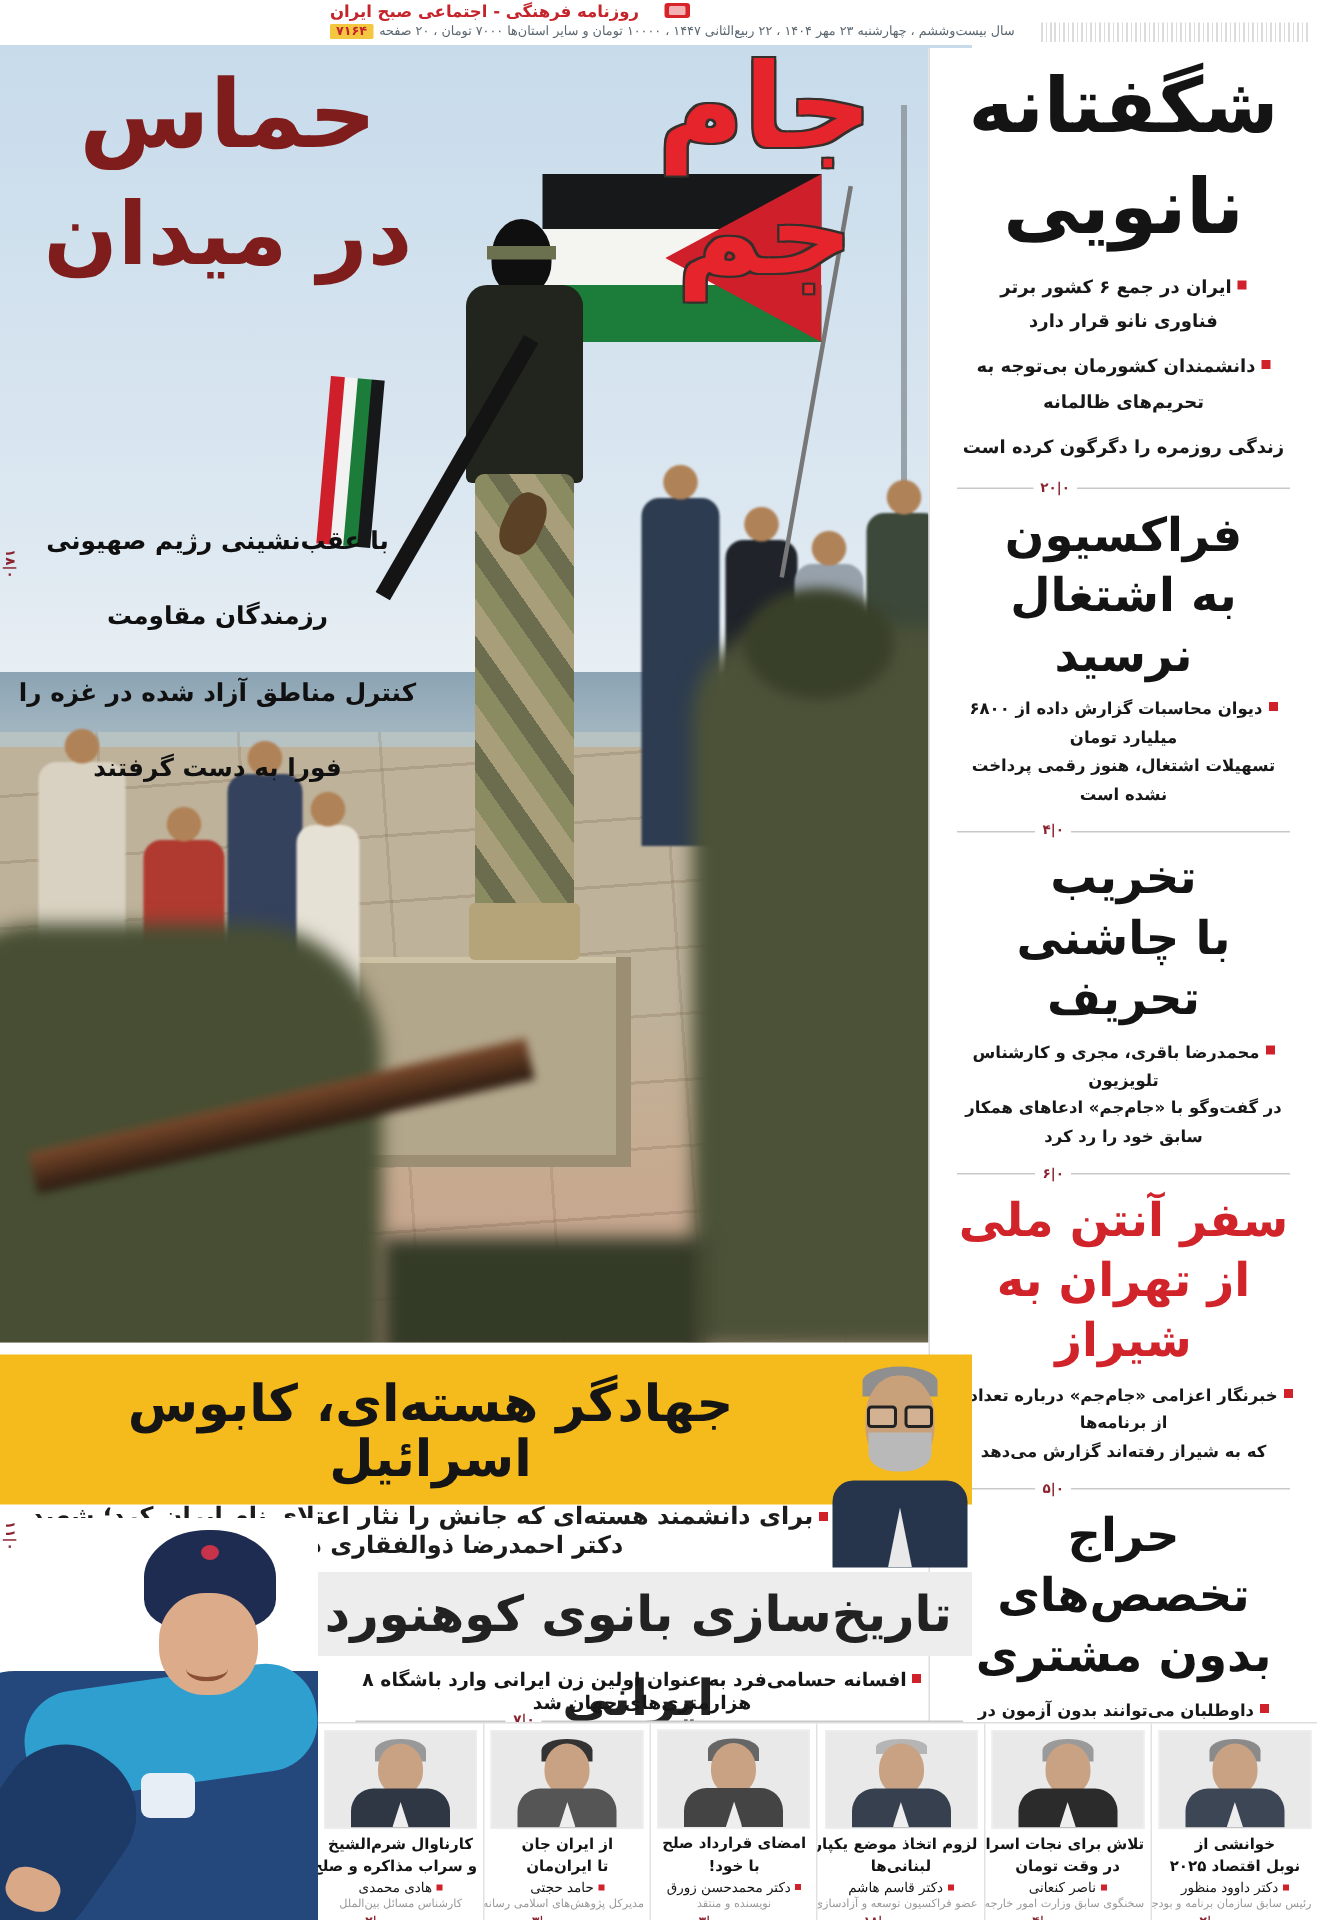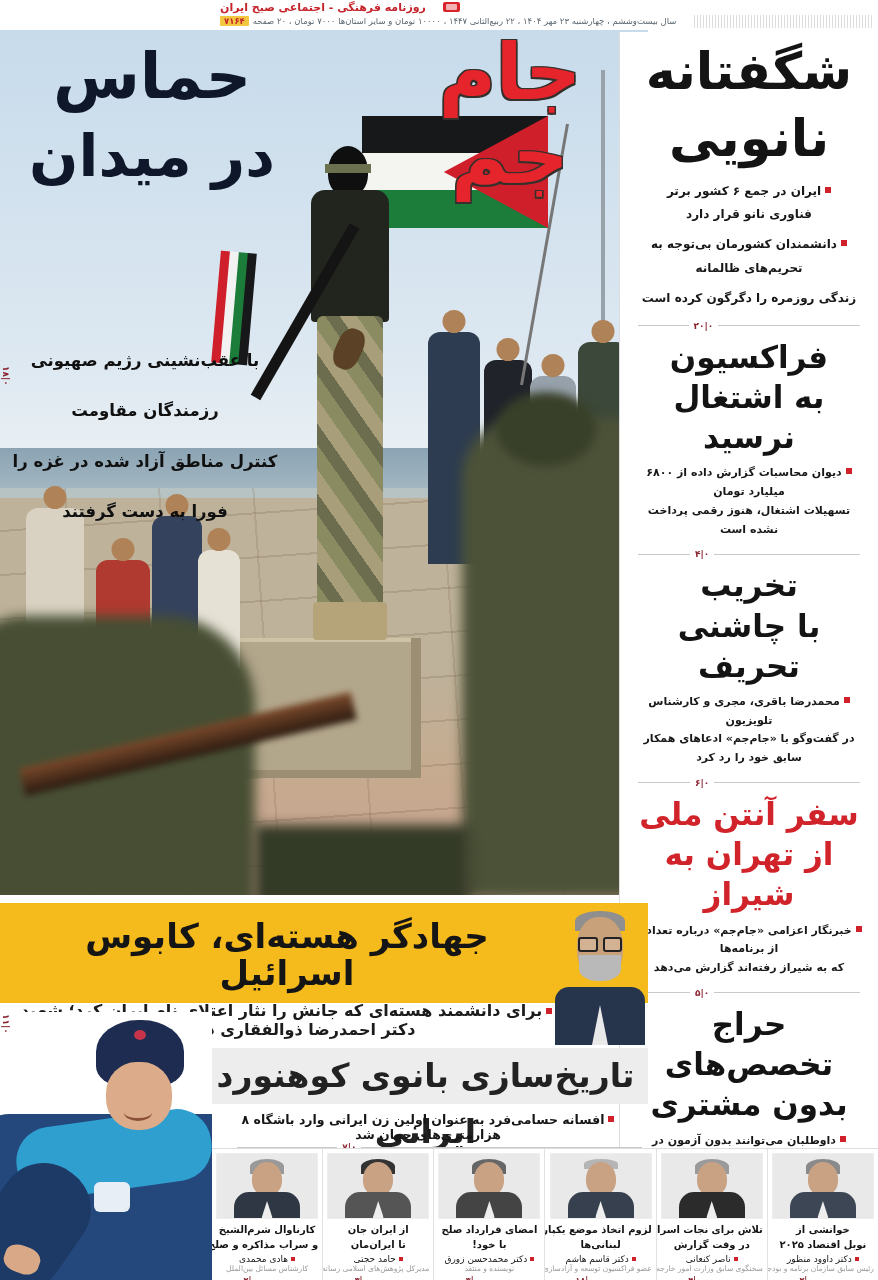--- a/index.html
+++ b/index.html
@@ -60,21 +60,21 @@
   .c7{left:530px;top:346px;width:46px;height:188px;background:#97a1ab;}
   .c8{left:578px;top:312px;width:50px;height:218px;background:#3c4839;}
   .fg-right{position:absolute;left:462px;top:388px;width:210px;height:480px;background:#4c5238;border-radius:60px 60px 0 0;filter:blur(6px);z-index:6;}
   .fg-helmet{position:absolute;left:496px;top:362px;width:100px;height:74px;background:#394029;border-radius:50%;filter:blur(4px);z-index:6;}
   .fg-left{position:absolute;left:-45px;top:586px;width:300px;height:290px;background:#474e33;border-radius:70px 90px 0 0;filter:blur(6px);z-index:6;}
   .fg-mid{position:absolute;left:255px;top:795px;width:215px;height:80px;background:#333a26;filter:blur(6px);z-index:6;}
   .barrel{position:absolute;left:18px;top:700px;width:340px;height:28px;transform:rotate(-13deg);filter:blur(3px);z-index:7;
           background:linear-gradient(180deg,#7c4a2b,#2a1a10);}
 
   
-  .lead-hl{position:absolute;top:38px;left:2px;width:300px;z-index:4;text-align:center;font-weight:bold;color:#0f172a;}
+  .lead-hl{position:absolute;top:38px;left:2px;width:300px;z-index:4;text-align:center;font-weight:bold;color:#7f1d1d;}
   .lead-hl .l1{display:block;font-size:63px;line-height:1.25;}
   .lead-hl .l2{display:block;font-size:58px;line-height:1.35;}
   .lead-sub{position:absolute;top:336px;left:0;width:290px;z-index:4;text-align:center;
             font-size:16.5px;font-weight:bold;line-height:3.05;color:#101010;}
   .vmark{position:absolute;left:1px;z-index:7;writing-mode:vertical-rl;font-size:9px;font-weight:bold;color:#8a2430;}
   .vm1{top:366px;}  .vm2{top:1014px;}
 
   
   .right-col{position:absolute;top:32px;right:0;width:226px;height:1130px;z-index:4;
              border-left:1px solid #ddd;padding:0 16px;background:#fff;}
@@ -338,21 +338,21 @@
 
     <div class="opcol">
       <div class="op-photo">
         <div class="op-hair"></div>
         <div class="op-head"></div>
         <div class="op-suit"></div>
         <div class="op-shirt"></div>
       </div>
       <div class="op-title">
         <span>تلاش برای نجات اسرائیل</span>
-        <span>در وقت گزارش</span>
+        <span>در وقت تومان</span>
       </div>
       <div class="op-author"><i class="sq"></i><span>ناصر کنعانی</span></div>
       <div class="op-role">سخنگوی سابق وزارت امور خارجه</div>
       <div class="mini-mark">
           <span dir="ltr">۴|۰</span>
         </div>
     </div>
 
     <div class="opcol">
       <div class="op-photo">

